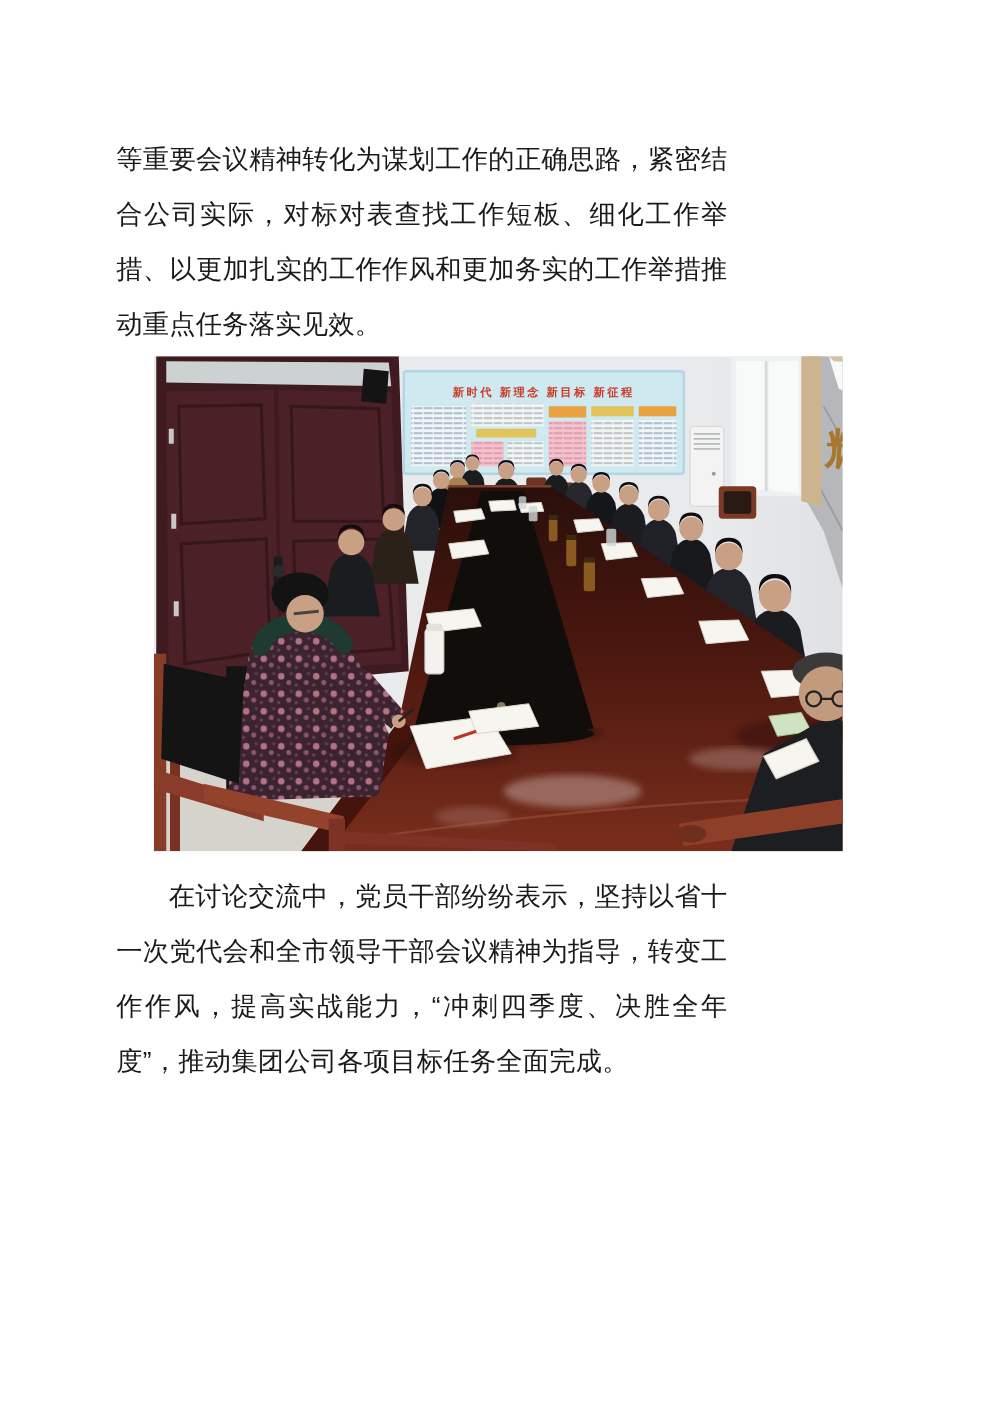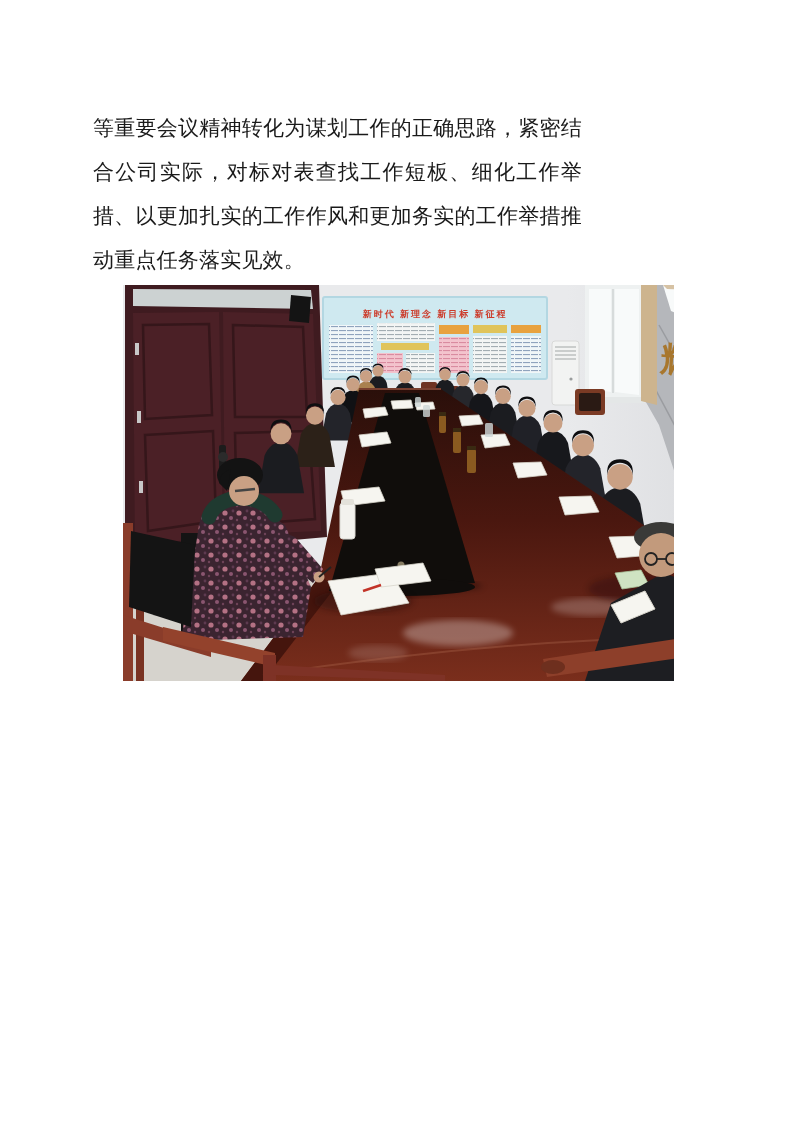--- a/index.html
+++ b/index.html
@@ -1,17 +1,17 @@
 <!DOCTYPE html>
 <html style="--text: #1a1a1a; --page_bg: #ffffff; --wall: #e9eaec; --wall_shade: #dcdde0; --wall_right: #b5b7bb; --door: #4b2026; --door_dark: #371519; --door_frame: #3f1b20; --transom: #ccd2d2; --speaker: #141414; --poster_bg: #cfe9f0; --poster_red: #cc3b2a; --poster_orange: #e8a23f; --poster_yellow: #e0c45a; --poster_pink: #f3c3cd; --ac: #f2f3f2; --window: #f8fafa; --curtain: #cdb48e; --table_far: #2a0f0a; --table_mid: #4a170f; --table_near: #7a2e1c; --runner: #100d0b; --chair_wood: #8a3c2a; --cushion: #141414; --floor: #d6d3cd; --fur: #1f3a30; --skin: #c9a084; --clothes: #1b1c20; --camel: #a9814f; --paper: #f6f5f0; --gold: #a8772e; --amber: #8a5a20; --floral_base: #3b2430; --floral_pink: #c97f93;"><head>
 <meta charset="utf-8">
 <style>
   html,body{margin:0;padding:0;background:#ffffff;}
   .page{position:relative;width:674px;height:1122px;background:var(--page_bg,#fff);overflow:hidden;
-        font-family:Liberation Serif, serif;}
+        font-family:Liberation Sans, sans-serif;}
   .content{padding:106px 92px 0 93px;}
   .para{margin:0;font-size:21px;line-height:44px;color:var(--text,#1a1a1a);
         text-align:justify;letter-spacing:0.2px;}
   .para.indent{text-indent:2em;margin-top:15px;}
   .photo-wrap{width:592px;height:396px;margin:3px 0 0 10px;}
   .photo-wrap svg{display:block;width:592px;height:396px;}
   .poster-title{font-size:9px;letter-spacing:2px;font-weight:bold;}
   .gold-char{font-size:34px;font-weight:bold;}
 </style>
 </head>
@@ -259,15 +259,16 @@
           <polygon points="0,330 88,358 88,372 0,346" style="fill:var(--chair_wood)"></polygon>
           <polygon points="40,342 152,368 152,382 40,356" fill="#93422c"></polygon>
           <rect x="140" y="370" width="13" height="26" fill="#7e3226"></rect>
           <polygon points="150,380 322,390 322,396 150,390" fill="#7e3226"></polygon>
           <polygon points="420,374 592,348 592,368 424,392" fill="#8d3f2a"></polygon>
           <ellipse cx="430" cy="382" rx="12" ry="7" fill="#6e2f1e"></ellipse>
         </g>
       </svg>
     </figure>
 
+    <p class="para indent">在讨论交流中，党员干部纷纷表示，坚持以省十一次党代会和全市领导干部会议精神为指导，转变工作作风，提高实战能力，“冲刺四季度、决胜全年度”，推动集团公司各项目标任务全面完成。</p>
 
   </div>
 </div>
 
 </body></html>

